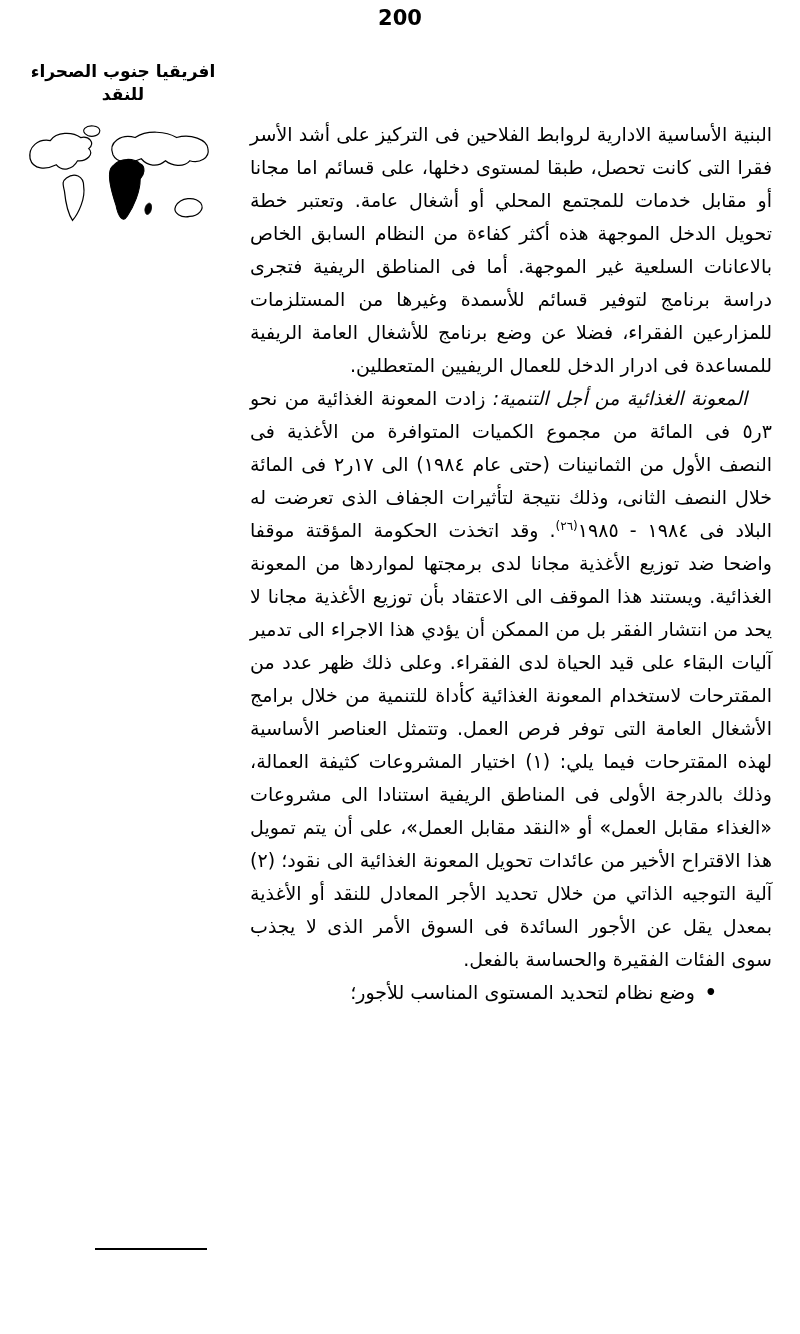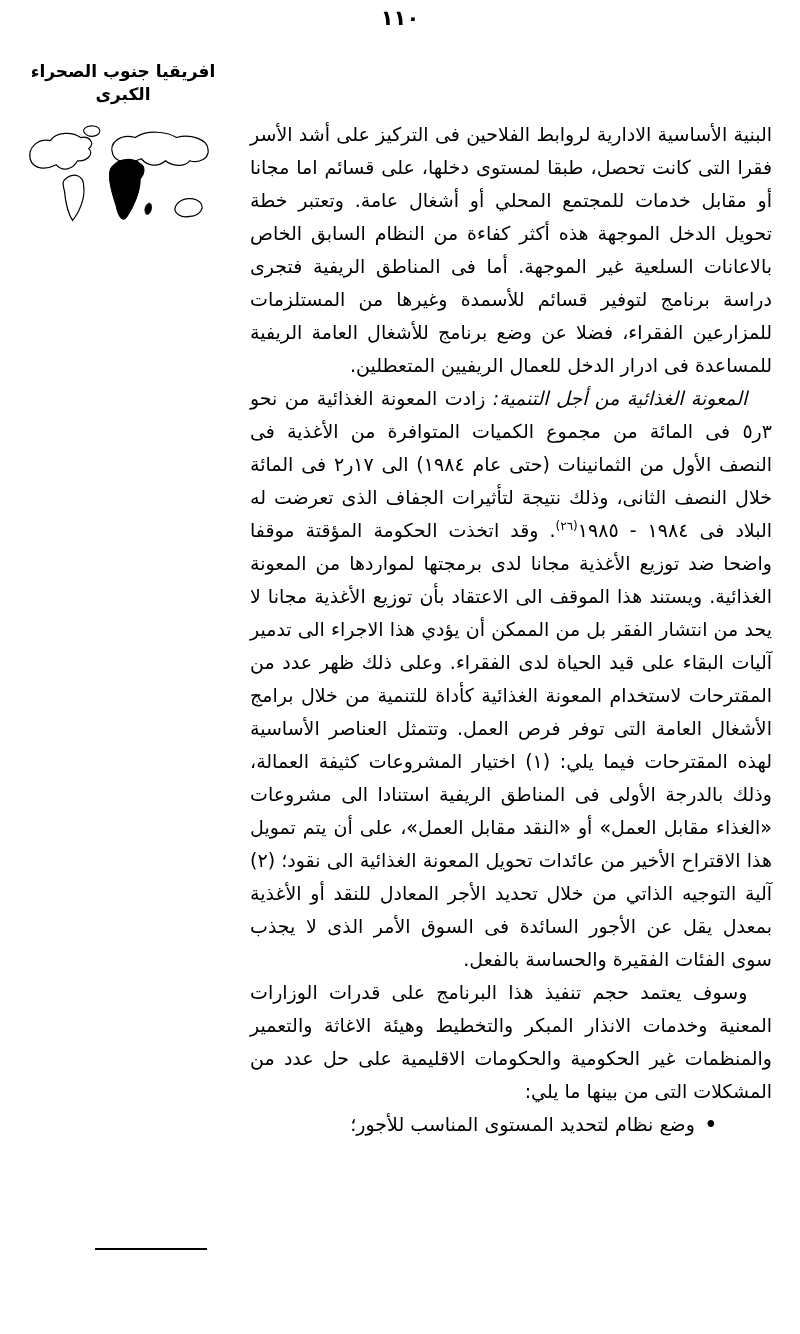--- a/index.html
+++ b/index.html
@@ -98,25 +98,25 @@
   .footnote-rule {
     width: 112px;
     height: 0;
     border-top: 2.5px solid #000;
     margin-bottom: 9px;
   }
 </style>
 </head>
 <body>
 
-<div class="page-number">١١٠</div>
+<div class="page-number">200</div>
 
 <div class="region-caption">
   <div>افريقيا جنوب الصحراء</div>
-  <div>الكبرى</div>
+  <div>للنقد</div>
 </div>
 
 <div class="map-wrap">
   <svg viewBox="0 0 190 130" xmlns="http://www.w3.org/2000/svg">
 
     <path d="M8,42 C6,30 16,22 28,24 C34,15 50,15 58,21 C66,19 73,26 66,32 C72,37 64,45 55,44 C50,53 40,55 34,48 C24,53 11,53 8,42 Z" fill="#ffffff" stroke="#000000" stroke-width="1.2"></path>
 
     <path d="M62,12 C66,8 76,9 77,14 C77,19 70,21 65,19 C61,17 60,14 62,12 Z" fill="#ffffff" stroke="#000000" stroke-width="1.1"></path>
 
     <path d="M44,61 C52,55 61,59 61,69 C63,81 56,96 50,103 C46,97 43,84 42,74 C40,66 40,64 44,61 Z" fill="#ffffff" stroke="#000000" stroke-width="1.2"></path>
@@ -129,21 +129,20 @@
 
     <path d="M152,89 C157,80 171,79 177,86 C181,92 174,99 166,99 C158,101 149,96 152,89 Z" fill="#ffffff" stroke="#000000" stroke-width="1.2"></path>
   </svg>
 </div>
 
 <div class="main-column">
   <p>البنية الأساسية الادارية لروابط الفلاحين فى التركيز على أشد الأسر فقرا التى كانت تحصل، طبقا لمستوى دخلها، على قسائم اما مجانا أو مقابل خدمات للمجتمع المحلي أو أشغال عامة. وتعتبر خطة تحويل الدخل الموجهة هذه أكثر كفاءة من النظام السابق الخاص بالاعانات السلعية غير الموجهة. أما فى المناطق الريفية فتجرى دراسة برنامج لتوفير قسائم للأسمدة وغيرها من المستلزمات للمزارعين الفقراء، فضلا عن وضع برنامج للأشغال العامة الريفية للمساعدة فى ادرار الدخل للعمال الريفيين المتعطلين.</p>
 
   <p class="para-indent"><span class="lead-italic">المعونة الغذائية من أجل التنمية:</span><span> زادت المعونة الغذائية من نحو ٣ر٥ فى المائة من مجموع الكميات المتوافرة من الأغذية فى النصف الأول من الثمانينات (حتى عام ١٩٨٤) الى ١٧ر٢ فى المائة خلال النصف الثانى، وذلك نتيجة لتأثيرات الجفاف الذى تعرضت له البلاد فى ١٩٨٤ - ١٩٨٥</span><sup>(٢٦)</sup><span>. وقد اتخذت الحكومة المؤقتة موقفا واضحا ضد توزيع الأغذية مجانا لدى برمجتها لمواردها من المعونة الغذائية. ويستند هذا الموقف الى الاعتقاد بأن توزيع الأغذية مجانا لا يحد من انتشار الفقر بل من الممكن أن يؤدي هذا الاجراء الى تدمير آليات البقاء على قيد الحياة لدى الفقراء. وعلى ذلك ظهر عدد من المقترحات لاستخدام المعونة الغذائية كأداة للتنمية من خلال برامج الأشغال العامة التى توفر فرص العمل. وتتمثل العناصر الأساسية لهذه المقترحات فيما يلي: (١) اختيار المشروعات كثيفة العمالة، وذلك بالدرجة الأولى فى المناطق الريفية استنادا الى مشروعات «الغذاء مقابل العمل» أو «النقد مقابل العمل»، على أن يتم تمويل هذا الاقتراح الأخير من عائدات تحويل المعونة الغذائية الى نقود؛ (٢) آلية التوجيه الذاتي من خلال تحديد الأجر المعادل للنقد أو الأغذية بمعدل يقل عن الأجور السائدة فى السوق الأمر الذى لا يجذب سوى الفئات الفقيرة والحساسة بالفعل.</span></p>
 
-  <p class="para-indent">وسوف يعتمد حجم تنفيذ هذا البرنامج على قدرات الوزارات المعنية وخدمات الانذار المبكر والتخطيط وهيئة الاغاثة والتعمير والمنظمات غير الحكومية والحكومات الاقليمية على حل عدد من المشكلات التى من بينها ما يلي:</p>
 
   <div class="bullet-line">
     <span class="bullet-dot">•</span>
     <span>وضع نظام لتحديد المستوى المناسب للأجور؛</span>
   </div>
 </div>
 
 <div class="footnote">
   <div class="footnote-rule"></div>
 </div>

